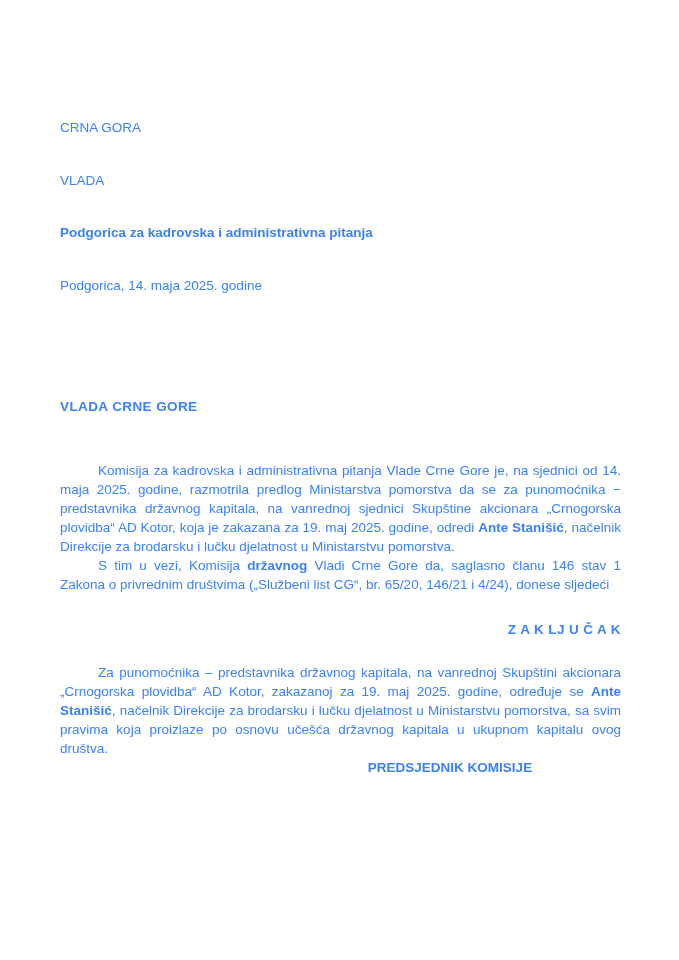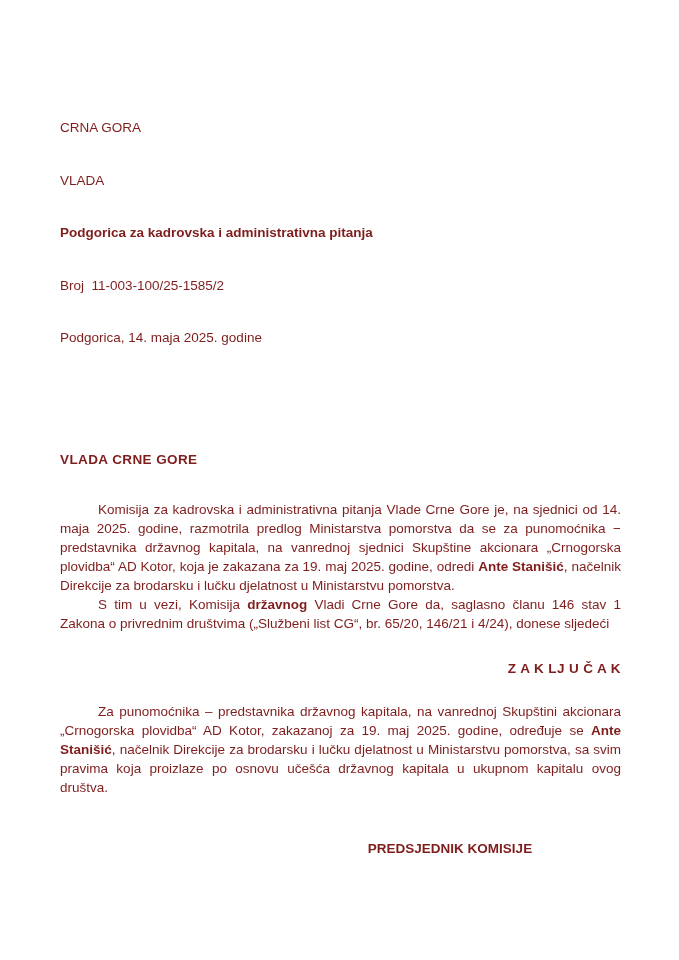--- a/index.html
+++ b/index.html
@@ -7,76 +7,74 @@
     padding: 0;
     background: #ffffff;
   }
   .page {
     position: relative;
     width: 679px;
     height: 960px;
     box-sizing: border-box;
     padding: 84px 58px 0 60px;
     background: #ffffff;
-    color: #7f1d1d;
+    color: #3b82f6;
     font-family: "Liberation Sans", sans-serif;
     font-size: 13.5px;
   }
   .header {
     line-height: 17.5px;
     white-space: pre-wrap;
   }
   .header .bold {
     font-weight: bold;
   }
   .doc-title {
     margin-top: 70px;
     text-align: left;
     font-weight: bold;
     letter-spacing: 0.4px;
   }
   .body-block {
-    margin-top: 33px;
+    margin-top: 47px;
   }
   p.para {
     margin: 0;
     text-align: justify;
     text-indent: 38px;
     line-height: 19px;
   }
   .b {
     font-weight: bold;
   }
   .zakljucak {
     margin: 28px 0 26px 0;
     text-align: right;
     font-weight: bold;
     letter-spacing: 0.4px;
   }
   .signature {
-    margin-top: 42px;
     margin-left: 240px;
     width: 300px;
     text-align: center;
     line-height: 19px;
   }
   .signature .sig-title {
     font-weight: bold;
   }
 </style>
 </head>
 <body>
 
 <div class="page">
 
   <div class="header">
     <div>CRNA GORA</div>
     <div>VLADA</div>
     <div class="bold">Podgorica za kadrovska i administrativna pitanja</div>
-    <div>Broj  11-003-100/25-1585/2</div>
     <div>Podgorica, 14. maja 2025. godine</div>
   </div>
 
   <div class="doc-title">VLADA CRNE GORE</div>
 
   <div class="body-block">
     <p class="para"><span>Komisija za kadrovska i administrativna pitanja Vlade Crne Gore je, na sjednici od 14. maja 2025. godine, razmotrila predlog Ministarstva pomorstva da se za punomoćnika − predstavnika državnog kapitala, na vanrednoj sjednici Skupštine akcionara „Crnogorska plovidba“ AD Kotor, koja je zakazana za 19. maj 2025. godine, odredi </span><span class="b">Ante Stanišić</span><span>, načelnik Direkcije za brodarsku i lučku djelatnost u Ministarstvu pomorstva.</span></p>
     <p class="para"><span>S tim u vezi, Komisija </span><span class="b">državnog</span><span> Vladi Crne Gore da, saglasno članu 146 stav 1 Zakona o privrednim društvima („Službeni list CG“, br. 65/20, 146/21 i 4/24), donese sljedeći</span></p>
   </div>
 

